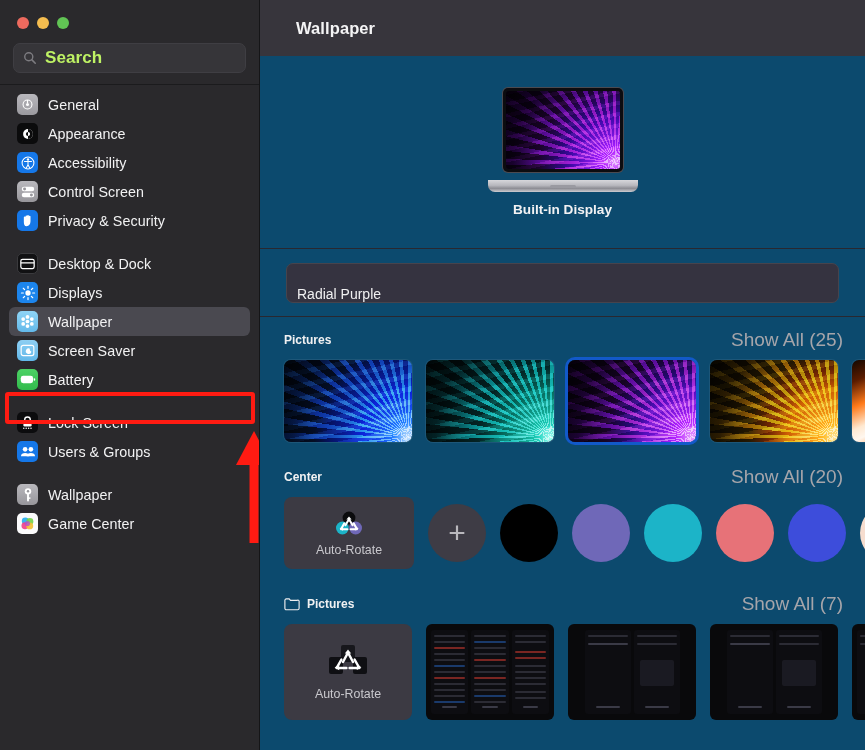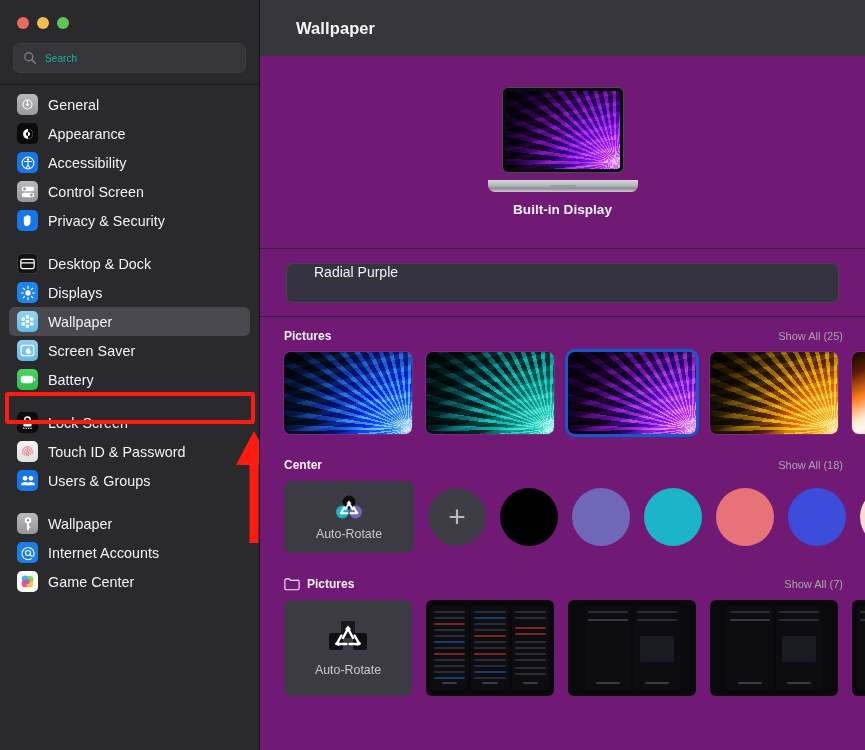--- a/index.html
+++ b/index.html
@@ -27,21 +27,21 @@
   .tl.g { background:#61c454; }
 
   .search-wrap { padding: 14px 13px 0 13px; }
   .search-box {
     height: 30px; border-radius: 7px;
     background:#363539; border:1px solid #3f3e43;
     display:flex; align-items:center; gap:8px;
     padding: 0 9px;
   }
   .search-box .mag { width:14px; height:14px; flex:0 0 14px; opacity:.65; }
-  .search-ph { color:#14b8a6; font-size:10px; letter-spacing:.1px; }
+  .search-ph { color:#bef264; font-size:17px; letter-spacing:.1px;font-weight:bold; }
 
   .sep-line { height:1px; background:#1b1b1d; margin: 11px 0 4px 0; }
 
   .nav { padding: 0 9px; }
   .nav-group { padding: 1px 0; }
   .nav-gap { height: 12px; }
   .nav-item {
     display:flex; align-items:center; gap:10px;
     height: 29px; padding: 0 8px; border-radius: 6px;
     cursor: default; position: relative;
@@ -69,21 +69,21 @@
   .ico-passwords { background: linear-gradient(#b9b8bd,#97969b); }
   .ico-internet { background:#1c7fe8; }
   .ico-gamecenter { background:#fbfbfc; }
   .ico svg { display:block; }
 
   
   .main { flex:1; height:750px; background:#313036; position:relative; overflow:hidden; }
   .main-head { height: 56px; background:#37353c; display:flex; align-items:center; padding: 0 0 0 36px; }
   .main-title { font-size:16.5px; font-weight:bold; color:#f4f4f5; letter-spacing:.1px; }
 
-  .content { position:absolute; top:56px; left:0; right:0; bottom:0; background:#701a75; overflow:hidden; }
+  .content { position:absolute; top:56px; left:0; right:0; bottom:0; background:#0c4a6e; overflow:hidden; }
 
   .display-block { height: 192px; display:flex; flex-direction:column; align-items:center; justify-content:center; gap:4px; }
   .mac { width: 150px; height: 104px; position:relative; }
   .mac-screen {
     position:absolute; left: 15px; top: 0; width: 120px; height: 84px;
     background:#0c0c10; border-radius: 5px; padding: 3px;
     box-shadow: 0 0 0 1px #4b4a50;
   }
   .mac-wall { width:100%; height:100%; border-radius:3px; overflow:hidden; position:relative;
         background: radial-gradient(circle at 96% 92%, #f0c6ff 0%, #cf5cff 12%, #9623d8 32%, #5b0f8d 55%, #1b0230 78%, #06000c 100%); }
@@ -104,29 +104,29 @@
       border-radius: 0 0 7px 7px; }
   .mac-notch { position:absolute; left:50%; transform:translateX(-50%); bottom:4px; width:26px; height:3px;
       background:#9a9aa1; border-radius:2px; }
   .display-name { font-size:13.6px; font-weight:bold; color:#f2f2f3; margin-top:6px; }
 
   .hr { height:1px; background:#292830; }
 
   .namefield-wrap { padding: 14px 26px 13px 26px; }
   .namefield {
     height: 40px; border-radius: 7px; border:1px solid #46444d;
-    background:#353340; display:flex; align-items:flex-start; padding: 0 27px;
+    background:#353340; display:flex; align-items:flex-end; padding: 0 10px;
   }
   .namefield-text { font-size:14px; color:#f0f0f1; }
 
   .section { padding: 12px 0 2px 0; }
   .section-head { display:flex; align-items:center; justify-content:space-between; padding: 0 22px 0 24px; margin-bottom: 9px; }
   .section-title-wrap { display:flex; align-items:center; gap:7px; }
   .section-title { font-size:12px; font-weight:bold; color:#f1f1f2; }
-  .show-all { font-size:11px; color:#a6a5aa; cursor:default; }
+  .show-all { font-size:19px; color:#a6a5aa; cursor:default; }
 
   .row { display:flex; align-items:flex-start; gap:14px; padding-left:24px; }
 
   
   .thumb { width:128px; height:82px; flex:0 0 128px; border-radius:7px; position:relative; overflow:hidden;
       box-shadow: 0 0 0 1px rgba(255,255,255,.07); }
   .thumb.sel { box-shadow: 0 0 0 3px #1259c9; }
   .fan { position:absolute; inset:0; }
   .fan::after {
     content:""; position:absolute; inset:0;
@@ -338,35 +338,20 @@
                   <circle cx="3" cy="14.3" r=".8"></circle>
                   <circle cx="5.6" cy="14.3" r=".8"></circle>
                   <circle cx="8.2" cy="14.3" r=".8"></circle>
                   <circle cx="10.8" cy="14.3" r=".8"></circle>
                 </g>
               </svg>
           </span>
           <span class="nav-label">Lock Screen</span>
         </div>
         <div class="nav-item">
-          <span class="ico ico-touchid">
-            <svg width="15" height="15" viewBox="0 0 18 18">
-                <g fill="none" stroke="#e8707e" stroke-width="1.15" stroke-linecap="round">
-                  <path d="M9 3.2c-3.1 0-5.6 2.5-5.6 5.6v3.4"></path>
-                  <path d="M9 5.6a3.2 3.2 0 0 0-3.2 3.2v4.4"></path>
-                  <path d="M9 8a.9.9 0 0 0-.9.9v5"></path>
-                  <path d="M9 8a.9.9 0 0 1 .9.9v5.4"></path>
-                  <path d="M9 5.6a3.2 3.2 0 0 1 3.2 3.2v3.8"></path>
-                  <path d="M9 3.2c3.1 0 5.6 2.5 5.6 5.6v2.2"></path>
-                </g>
-              </svg>
-          </span>
-          <span class="nav-label">Touch ID &amp; Password</span>
-        </div>
-        <div class="nav-item">
           <span class="ico ico-users">
             <svg width="16" height="13" viewBox="0 0 20 15">
                 <g fill="#fff">
                   <circle cx="6.4" cy="4.8" r="2.9"></circle>
                   <circle cx="13.6" cy="4.8" r="2.9"></circle>
                   <path d="M1.2 13.4c0-2.6 2.3-4 5.2-4s5.2 1.4 5.2 4z"></path>
                   <path d="M8.4 13.4c0-2.6 2.3-4 5.2-4s5.2 1.4 5.2 4z"></path>
                 </g>
               </svg>
           </span>
@@ -382,29 +367,20 @@
             <svg width="12" height="16" viewBox="0 0 12 17">
                 <circle cx="6" cy="4.6" r="3.4" fill="#fff"></circle>
                 <circle cx="6" cy="4.6" r="1.3" fill="#97969b"></circle>
                 <rect x="5" y="7.2" width="2" height="8" fill="#fff"></rect>
                 <rect x="5" y="11" width="3.6" height="1.6" fill="#fff"></rect>
               </svg>
           </span>
           <span class="nav-label">Wallpaper</span>
         </div>
         <div class="nav-item">
-          <span class="ico ico-internet">
-            <svg width="16" height="16" viewBox="0 0 20 20">
-                <circle cx="10" cy="10" r="3.1" fill="none" stroke="#fff" stroke-width="1.4"></circle>
-                <path d="M13.1 10v2.1a2.4 2.4 0 0 0 4.1 1.3A7.6 7.6 0 1 0 14.4 17" fill="none" stroke="#fff" stroke-width="1.4" stroke-linecap="round"></path>
-              </svg>
-          </span>
-          <span class="nav-label">Internet Accounts</span>
-        </div>
-        <div class="nav-item">
           <span class="ico ico-gamecenter">
             <svg width="17" height="17" viewBox="0 0 20 20">
                 <circle cx="7.4" cy="7" r="4.1" fill="#39b6f0"></circle>
                 <circle cx="12.8" cy="7.6" r="4.1" fill="#76d14a" opacity=".92"></circle>
                 <circle cx="7" cy="12.6" r="4.1" fill="#f0438a" opacity=".92"></circle>
                 <circle cx="12.6" cy="12.8" r="4.1" fill="#f2c033" opacity=".9"></circle>
                 <circle cx="10" cy="10" r="3" fill="#b14ad8" opacity=".75"></circle>
               </svg>
           </span>
           <span class="nav-label">Game Center</span>
@@ -473,21 +449,21 @@
               <div class="fan orange"></div>
             </div>
         </div>
       </div>
 
       <div class="section" style="padding-top:22px;">
         <div class="section-head">
           <div class="section-title-wrap">
             <span class="section-title">Center</span>
           </div>
-          <span class="show-all">Show All (18)</span>
+          <span class="show-all">Show All (20)</span>
         </div>
         <div class="row">
           <div class="auto-tile">
             <svg width="34" height="30" viewBox="0 0 34 30">
               <circle cx="17" cy="9" r="6.4" fill="#0b0b0d"></circle>
               <circle cx="10.4" cy="19" r="6.4" fill="#1cb4c8"></circle>
               <circle cx="23.6" cy="19" r="6.4" fill="#6f68b8"></circle>
               <g fill="none" stroke="#fff" stroke-width="2.1" stroke-linecap="round" stroke-linejoin="round">
                 <path d="M13.4 16.2 L17 10.2 L20.6 16.2"></path>
                 <path d="M21.8 14.4 L25 20.2 L18.6 20.2"></path>

